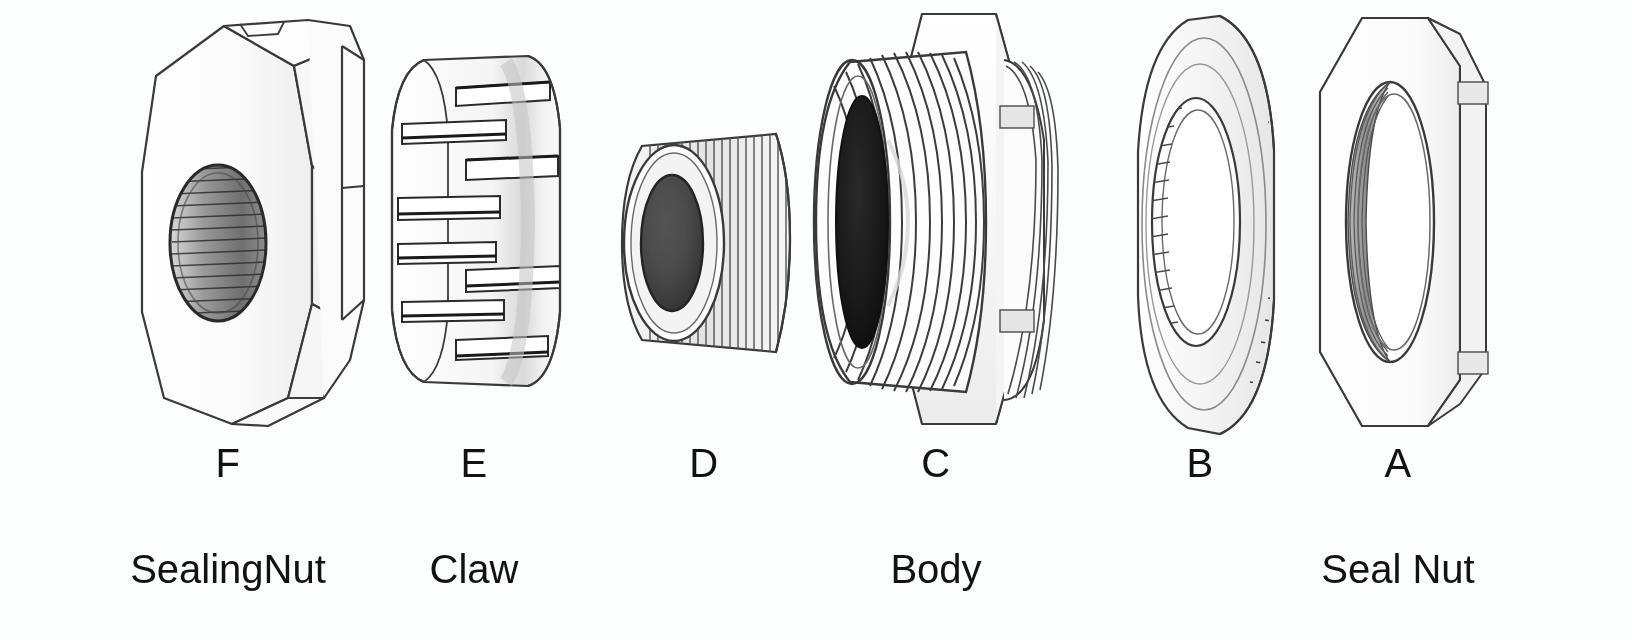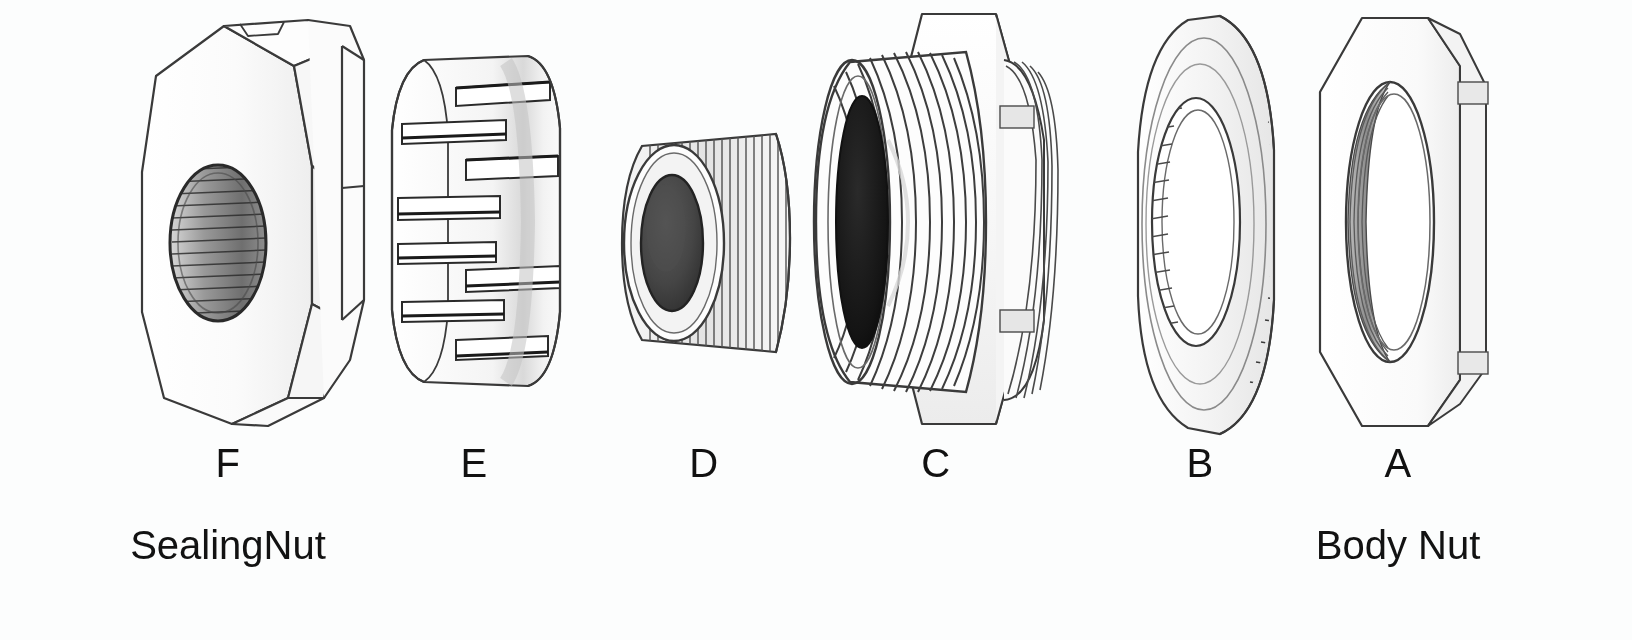--- a/index.html
+++ b/index.html
@@ -53,21 +53,21 @@
     font-weight: 400;
     letter-spacing: 0.5px;
     color: #111111;
     height: 50px;
   }
   .label-name {
     font-size: 40px;
     line-height: 46px;
     font-weight: 400;
     color: #121212;
-    margin-top: 32px;
+    margin-top: 56px;
     white-space: nowrap;
   }
 </style>
 </head>
 <body>
 
 <div id="diagram-root">
 
   <div class="parts-row">
 
@@ -389,34 +389,36 @@
 
   <div class="labels-row">
 
     <div class="label-group" style="left:98px; width:260px;">
       <div class="label-letter">F</div>
       <div class="label-name">SealingNut</div>
     </div>
 
     <div class="label-group" style="left:374px; width:200px;">
       <div class="label-letter">E</div>
+      <div class="label-name">Claw</div>
     </div>
 
     <div class="label-group" style="left:604px; width:200px;">
       <div class="label-letter">D</div>
     </div>
 
     <div class="label-group" style="left:836px; width:200px;">
       <div class="label-letter">C</div>
+      <div class="label-name">Body</div>
     </div>
 
     <div class="label-group" style="left:1100px; width:200px;">
       <div class="label-letter">B</div>
     </div>
 
     <div class="label-group" style="left:1298px; width:200px;">
       <div class="label-letter">A</div>
-      <div class="label-name">Body Nut</div>
+      <div class="label-name">Seal Nut</div>
     </div>
 
   </div>
 
 </div>
 
 </body></html>

